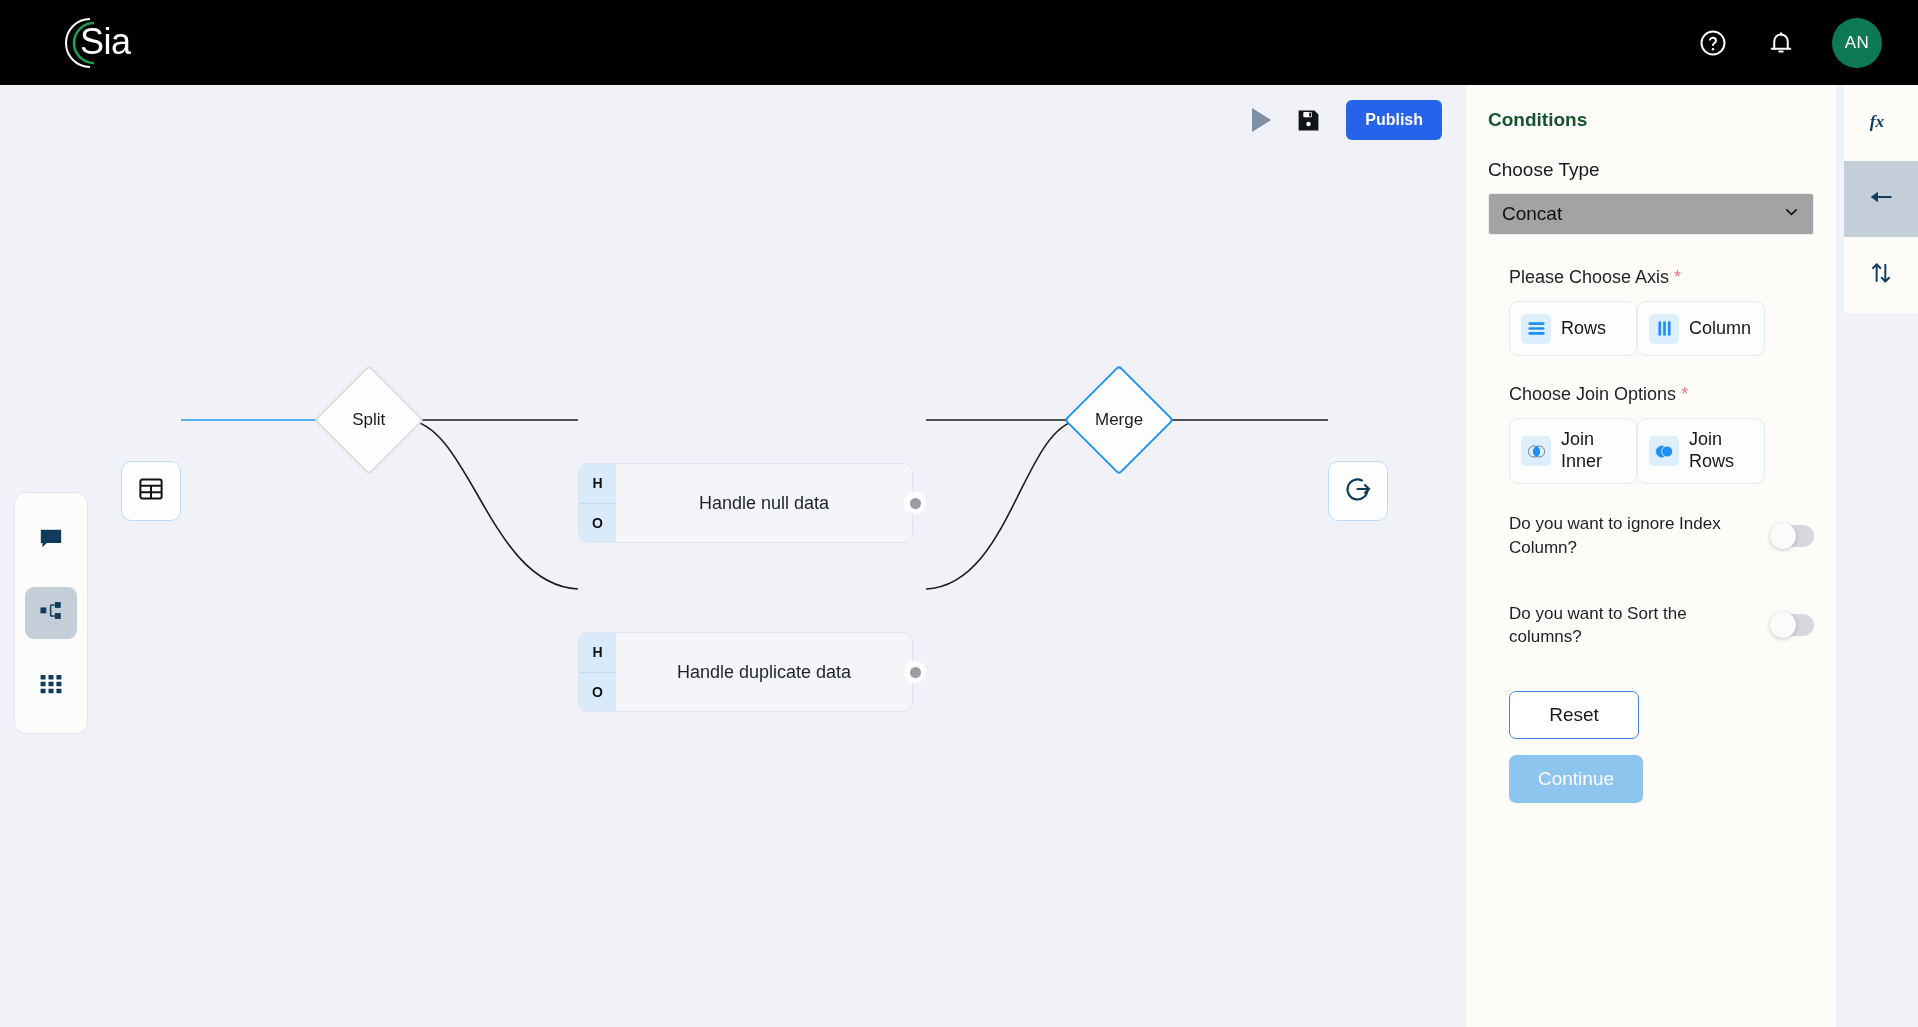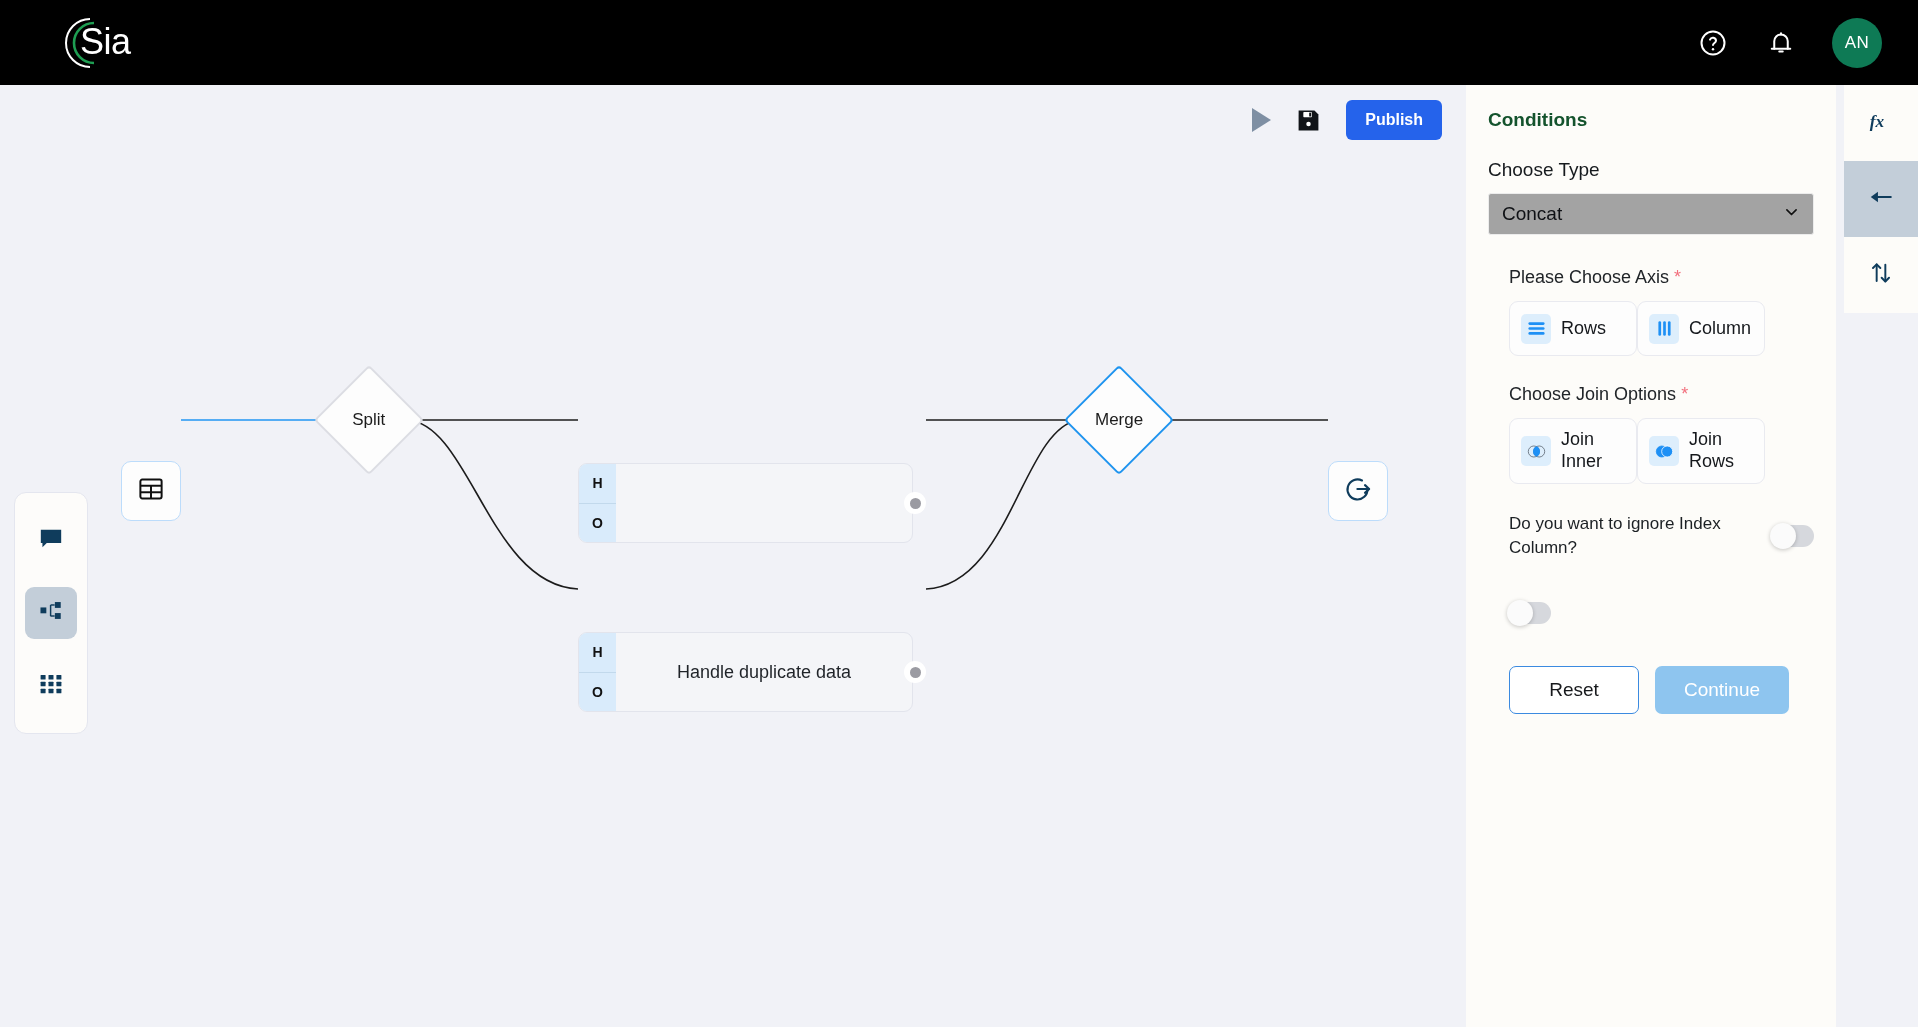--- a/index.html
+++ b/index.html
@@ -229,21 +229,21 @@
     background: #d6d8dd; position: relative; flex: 0 0 42px;
     cursor: pointer;
   }
   .switch .knob {
     position: absolute; left: -2px; top: -2px;
     width: 26px; height: 26px; border-radius: 50%;
     background: #fbfbfb;
     box-shadow: 0 1px 4px rgba(0,0,0,.22);
   }
 
-  .btn-row { display: flex; gap: 16px; padding-left: 21px; margin-top: 32px; }
+  .btn-row { display: flex; gap: 16px; padding-left: 21px; margin-top: 32px; flex-direction: column; }
   .btn-reset {
     width: 130px; height: 48px;
     background: #ffffff;
     border: 1px solid #3b8ae0;
     border-radius: 7px;
     font-size: 19px; color: #17191c;
     cursor: pointer;
     font-family: "Liberation Sans", sans-serif;
   }
   .btn-continue {
@@ -392,20 +392,21 @@
         <span class="diamond-label">Split</span>
       </div>
     </div>
 
     <div class="node" style="left:578px; top:378px;">
       <div class="node-box">
         <div class="node-ports">
           <div class="port h">H</div>
           <div class="port o">O</div>
         </div>
+        <div class="node-box-label">Handle null data</div>
       </div>
       <div class="port-dot" style="left:326px; top:29px;"></div>
     </div>
 
     <div class="node" style="left:578px; top:547px;">
       <div class="node-box">
         <div class="node-ports">
           <div class="port h">H</div>
           <div class="port o">O</div>
         </div>
@@ -512,20 +513,21 @@
   </div>
 
   <div class="toggle-row">
     <span class="toggle-label">Do you want to ignore Index Column?</span>
     <span class="switch">
       <span class="knob"></span>
     </span>
   </div>
 
   <div class="toggle-row">
+    <span class="toggle-label">Do you want to Sort the columns?</span>
     <span class="switch">
       <span class="knob"></span>
     </span>
   </div>
 
   <div class="btn-row">
     <button class="btn-reset">Reset</button>
     <button class="btn-continue">Continue</button>
   </div>
 </div>

